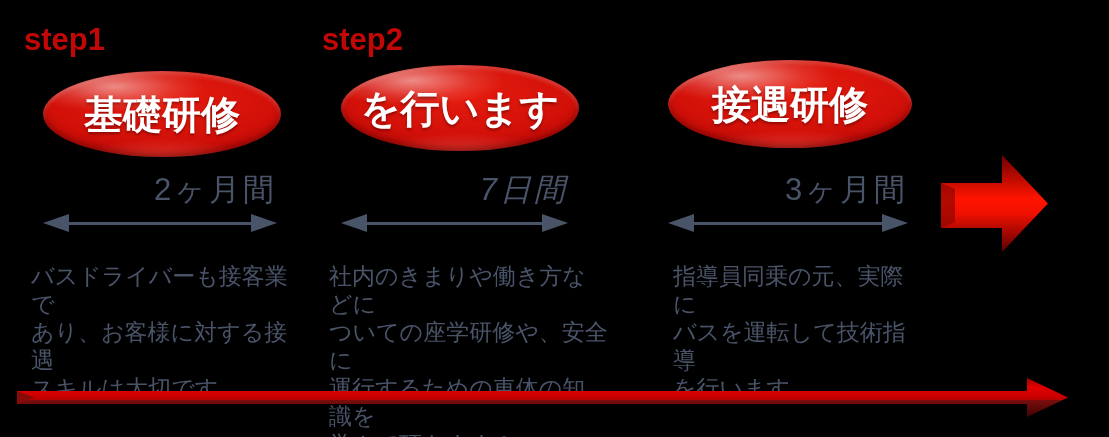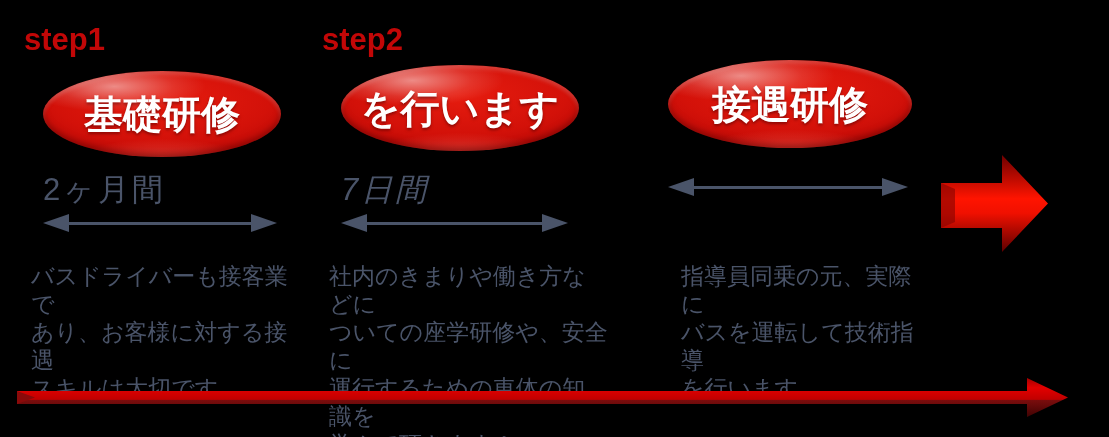--- a/index.html
+++ b/index.html
@@ -48,21 +48,21 @@
     color: var(--ellipse-text);
     font-size: 39px; font-weight: bold; line-height: 1;
     letter-spacing: 0px;
     text-shadow: 0 2px 3px rgba(80,0,0,0.55);
     white-space: nowrap;
   }
 
   
   .duration-zone {
     position: absolute; top: 172px; left: var(--inner);
-    width: 234px; text-align: left;
+    width: 234px; text-align: right;
   }
   .step-2 .duration-zone { width: 227px; font-style: italic; }
   .step-3 .duration-zone { width: 240px; }
   .duration {
     font-size: 31px; line-height: 36px; color: var(--slate);
     letter-spacing: 3px; white-space: nowrap;
   }
   .darrow { position: relative; height: 18px; margin-top: 6px; }
   .darrow .line {
     position: absolute; left: 20px; right: 20px; top: 8px; height: 3px;
@@ -74,21 +74,21 @@
   }
   .darrow .head-l { left: 0;  border-right: 26px solid var(--slate); }
   .darrow .head-r { right: 0; border-left: 26px solid var(--slate); }
 
   
   .desc {
     position: absolute; top: 254px; left: 1px; right: 0; margin: 8px;
     font-size: 23px; line-height: 28px; color: var(--slate);
     white-space: pre-line;
   }
-  .step-3 .desc { left: 8px; }
+  .step-3 .desc { left: 0; }
 
   
   .big-arrow   { position: absolute; left: 941px; top: 155px; }
   .bottom-arrow{ position: absolute; left: 17px;  top: 378px; }
 </style>
 </head>
 <body>
 
 <div class="canvas">
 
@@ -127,20 +127,21 @@
 ついての座学研修や、安全に
 運行するための車体の知識を
 学んで頂きます！</p>
   </section>
 
   <section class="step step-3">
     <div class="ellipse">
       <span class="ellipse-text">接遇研修</span>
     </div>
     <div class="duration-zone">
+      <div class="duration">3ヶ月間</div>
       <div class="darrow">
         <i class="head-l"></i>
         <i class="line"></i>
         <i class="head-r"></i>
       </div>
     </div>
     <p class="desc">指導員同乗の元、実際に
 バスを運転して技術指導
 を行います。</p>
   </section>

